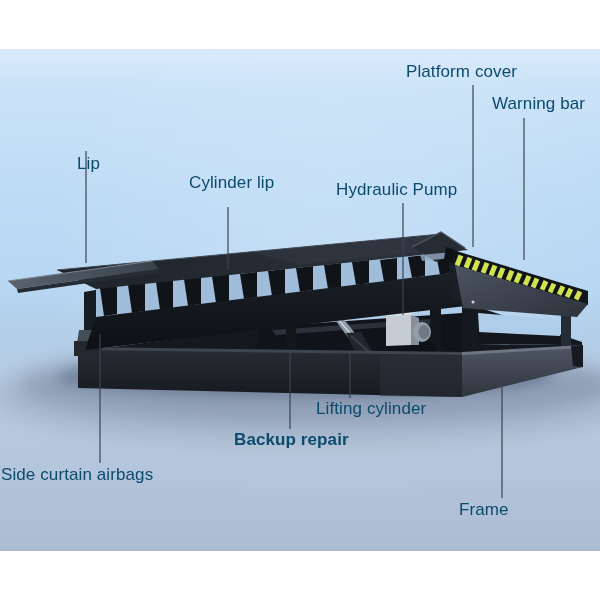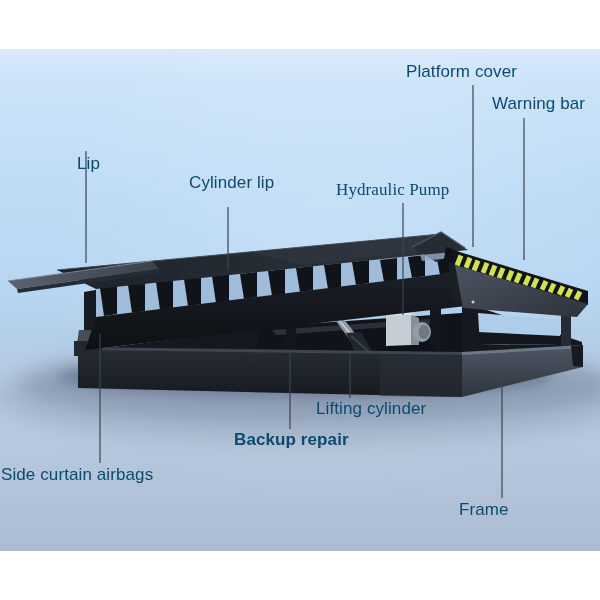--- a/index.html
+++ b/index.html
@@ -11,21 +11,21 @@
       radial-gradient(ellipse at 55% 40%, rgba(255,255,255,0.16), rgba(255,255,255,0) 62%),
       linear-gradient(180deg,#d9eafb 0%,#cbe3f8 7%,#bddbf5 30%,#b7d6f2 48%,#b3cfe9 56%,#b6cbe2 66%,#b7c9de 78%,#b0c1d7 92%,#acbcd2 100%);
   }
   .scene svg{position:absolute;left:0;top:-49px;width:600px;height:600px;display:block;}
   .label{
     position:absolute;font-size:17px;line-height:19px;color:#0c4a6e;
     white-space:nowrap;letter-spacing:0.1px;
   }
   .l-lip{left:77px;top:141px;margin-top:13px;}
   .l-cylinder-lip{left:189px;top:173px;}
-  .l-hydraulic-pump{left:336px;top:180px;font-family:Liberation Serif, serif;}
+  .l-hydraulic-pump{left:336px;top:180px;}
   .l-platform-cover{left:406px;top:62px;}
   .l-warning-bar{left:492px;top:94px;text-align:right;}
   .l-lifting-cylinder{left:316px;top:399px;}
   .l-backup-repair{left:234px;top:430px;font-weight:bold;}
   .l-side-curtain-airbags{left:1px;top:465px;}
   .l-frame{left:459px;top:500px;}
 </style>
 </head>
 <body>
 

